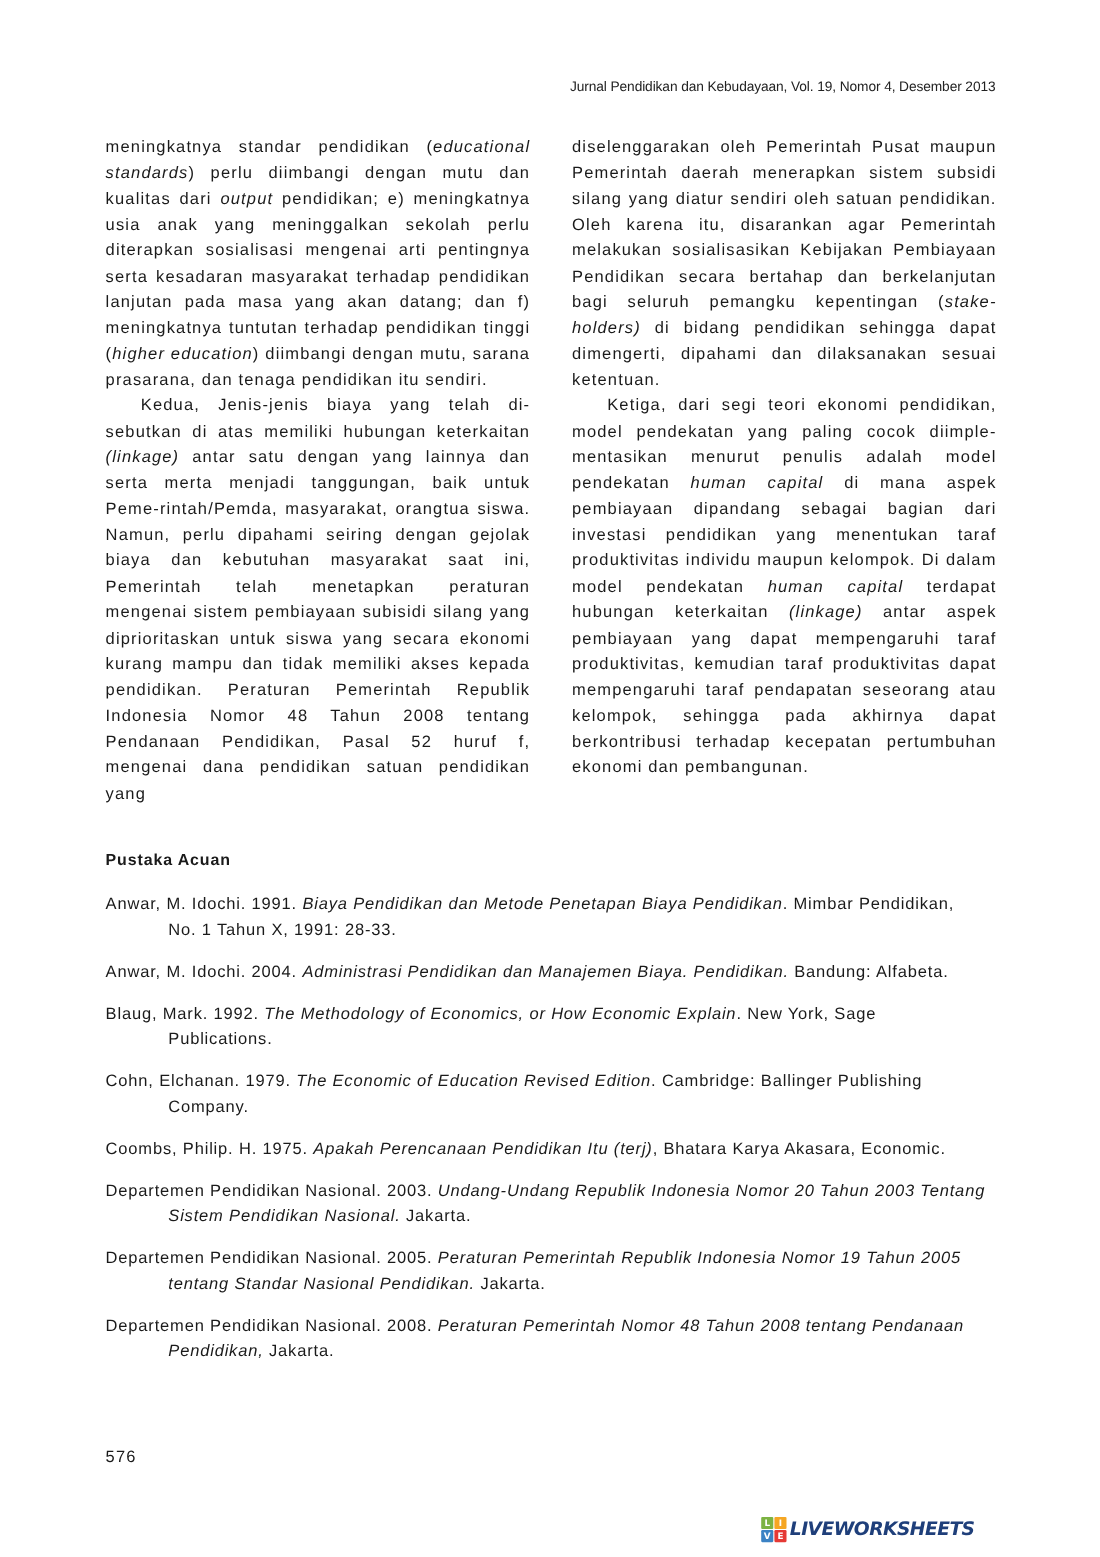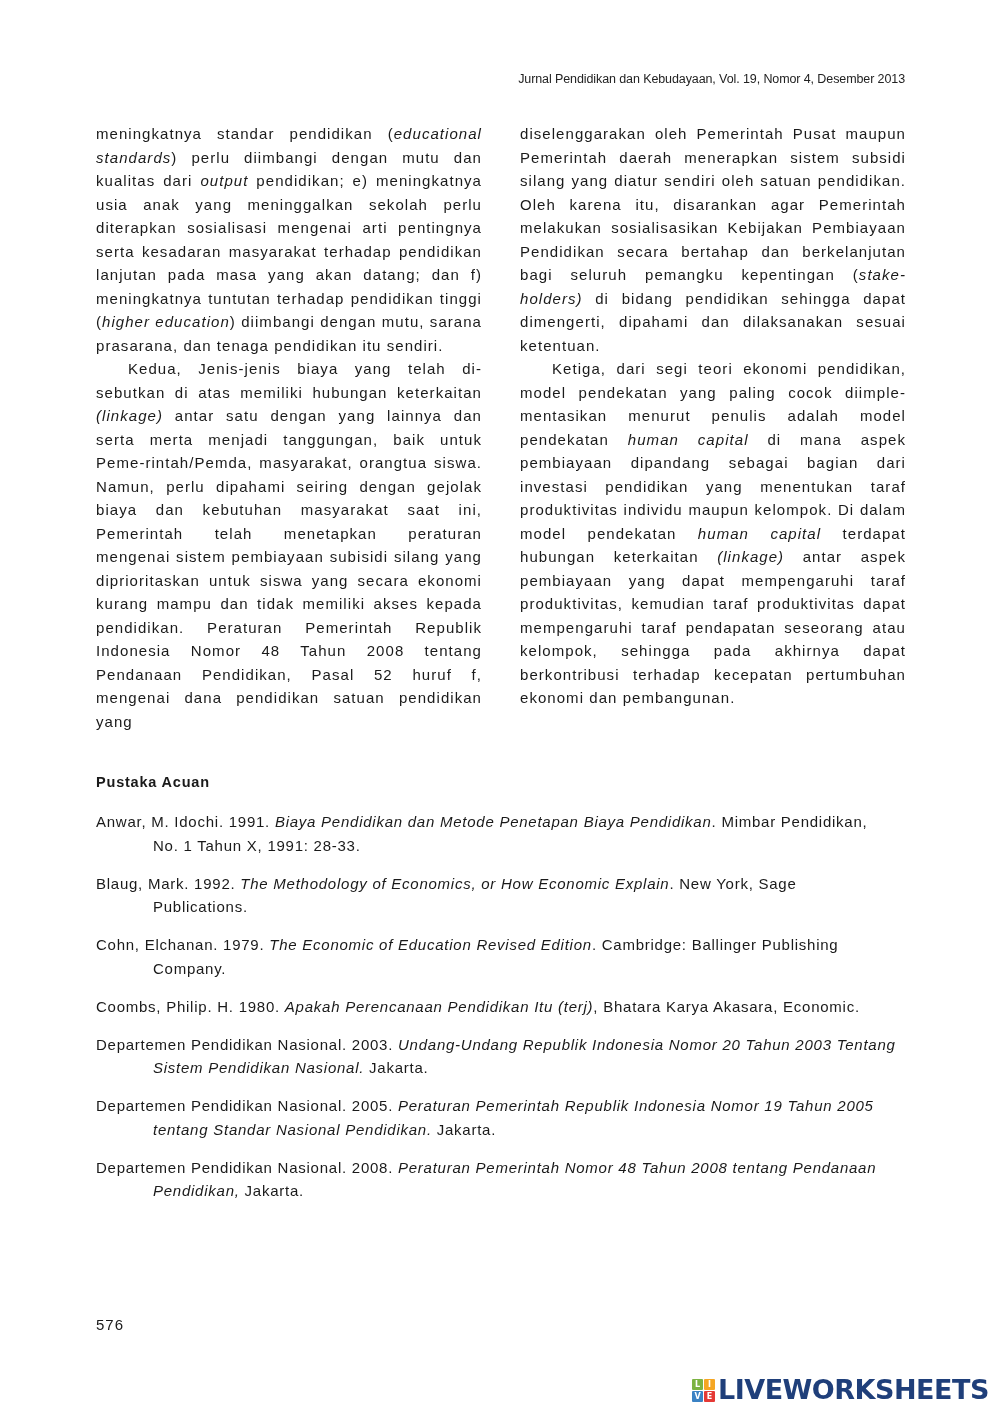--- a/index.html
+++ b/index.html
@@ -13,44 +13,45 @@
   .col p.indent { text-indent: 32px; }
   .refs-title { position: absolute; top: 774px; left: 96px; font-weight: bold; font-size: 14.5px; letter-spacing: 0.8px; }
   .refs { position: absolute; top: 810px; left: 96px; width: 800px; }
   .ref { font-size: 15px; line-height: 23.5px; letter-spacing: 0.75px; padding-left: 57px; text-indent: -57px;
          margin-bottom: 14.5px; }
   .ref i { font-style: italic; }
   .page-num { position: absolute; top: 1316px; left: 96px; font-size: 15px; letter-spacing: 1px; }
   .logo { position: absolute; top: 1376px; left: 692px; display: flex; align-items: center; }
   .logo-grid { display: grid; grid-template-columns: 11px 11px; grid-template-rows: 11px 11px; gap: 1px; margin-right: 3px; }
   .logo-grid span { display: flex; align-items: center; justify-content: center; color: #fff; font-size: 8px; font-weight: bold; border-radius: 1px; font-family: "DejaVu Sans", sans-serif; }
-  .logo-text { font-family: "DejaVu Sans", sans-serif; font-weight: bold; font-size: 27px; color: #1f3f7a; letter-spacing: -0.5px; line-height: 28px; }
+  .logo-text { font-family: "DejaVu Sans", sans-serif; font-weight: bold; font-size: 17px; color: #1f3f7a; letter-spacing: -0.5px; line-height: 28px; font-style: italic; }
 </style>
 </head>
 <body>
 
 <div class="running-head">Jurnal Pendidikan dan Kebudayaan, Vol. 19, Nomor 4, Desember  2013</div>
 
 <div class="columns">
   <div class="col">
     <p><span>meningkatnya standar pendidikan (</span><i>educational standards</i><span>) perlu diimbangi dengan mutu dan kualitas dari </span><i>output</i><span> pendidikan; e) meningkatnya usia anak yang meninggalkan sekolah perlu diterapkan sosialisasi mengenai arti pentingnya serta kesadaran masyarakat terhadap pendidikan lanjutan pada masa yang akan datang; dan f) meningkatnya tuntutan terhadap pendidikan tinggi (</span><i>higher education</i><span>) diimbangi dengan mutu, sarana prasarana, dan tenaga pendidikan itu sendiri.</span></p>
     <p class="indent"><span>Kedua, Jenis-jenis biaya yang telah di-sebutkan di atas memiliki hubungan keterkaitan </span><i>(linkage)</i><span> antar satu dengan yang lainnya dan serta merta menjadi tanggungan, baik untuk Peme-rintah/Pemda, masyarakat, orangtua siswa. Namun, perlu dipahami seiring dengan gejolak biaya dan kebutuhan masyarakat saat ini, Pemerintah telah menetapkan peraturan mengenai sistem pembiayaan subisidi silang yang diprioritaskan untuk siswa yang secara ekonomi kurang mampu dan tidak memiliki akses kepada pendidikan. Peraturan Pemerintah Republik Indonesia Nomor 48 Tahun 2008 tentang Pendanaan Pendidikan, Pasal 52 huruf f, mengenai dana pendidikan satuan pendidikan yang</span></p>
   </div>
   <div class="col">
     <p><span>diselenggarakan oleh Pemerintah Pusat maupun Pemerintah daerah menerapkan sistem subsidi silang yang diatur sendiri oleh satuan pendidikan. Oleh karena itu, disarankan agar Pemerintah melakukan sosialisasikan Kebijakan Pembiayaan Pendidikan secara bertahap dan berkelanjutan bagi seluruh pemangku kepentingan (</span><i>stake-holders)</i><span> di bidang pendidikan sehingga dapat dimengerti, dipahami dan dilaksanakan sesuai ketentuan.</span></p>
     <p class="indent"><span>Ketiga, dari segi teori ekonomi pendidikan, model pendekatan yang paling cocok diimple-mentasikan menurut penulis adalah model pendekatan </span><i>human capital</i><span> di mana aspek pembiayaan dipandang sebagai bagian dari investasi pendidikan yang menentukan taraf produktivitas individu maupun kelompok. Di dalam model pendekatan </span><i>human capital</i><span> terdapat hubungan keterkaitan </span><i>(linkage)</i><span> antar aspek pembiayaan yang dapat mempengaruhi taraf produktivitas, kemudian taraf produktivitas dapat mempengaruhi taraf pendapatan seseorang atau kelompok, sehingga pada akhirnya dapat berkontribusi terhadap kecepatan pertumbuhan ekonomi dan pembangunan.</span></p>
   </div>
 </div>
 
 <div class="refs-title">Pustaka Acuan</div>
 <div class="refs">
   <div class="ref"><span>Anwar, M. Idochi. 1991. </span><i>Biaya Pendidikan dan Metode Penetapan Biaya  Pendidikan</i><span>. Mimbar Pendidikan, No. 1 Tahun X, 1991: 28-33.</span></div>
+  <div class="ref"><span>Anwar, M. Idochi. 2004. </span><i>Administrasi Pendidikan dan Manajemen Biaya. Pendidikan.</i><span> Bandung: Alfabeta.</span></div>
   <div class="ref"><span>Blaug, Mark. 1992. </span><i>The Methodology of Economics, or How Economic Explain</i><span>. New York, Sage Publications.</span></div>
   <div class="ref"><span>Cohn, Elchanan. 1979. </span><i>The Economic of Education Revised Edition</i><span>. Cambridge: Ballinger Publishing Company.</span></div>
-  <div class="ref"><span>Coombs, Philip. H. 1980. </span><i>Apakah Perencanaan Pendidikan Itu (terj)</i><span>, Bhatara Karya Akasara, Economic.</span></div>
+  <div class="ref"><span>Coombs, Philip. H. 1975. </span><i>Apakah Perencanaan Pendidikan Itu (terj)</i><span>, Bhatara Karya Akasara, Economic.</span></div>
   <div class="ref"><span>Departemen Pendidikan Nasional. 2003. </span><i>Undang-Undang Republik Indonesia Nomor 20 Tahun 2003 Tentang Sistem Pendidikan Nasional.</i><span> Jakarta.</span></div>
   <div class="ref"><span>Departemen Pendidikan Nasional. 2005. </span><i>Peraturan Pemerintah Republik Indonesia Nomor 19 Tahun 2005 tentang Standar Nasional Pendidikan.</i><span> Jakarta.</span></div>
   <div class="ref"><span>Departemen Pendidikan Nasional. 2008. </span><i>Peraturan Pemerintah Nomor 48 Tahun 2008 tentang Pendanaan Pendidikan,</i><span> Jakarta.</span></div>
 </div>
 
 <div class="page-num">576</div>
 
 <div class="logo">
   <div class="logo-grid">
     <span style="background: rgb(124, 179, 66);">L</span>

